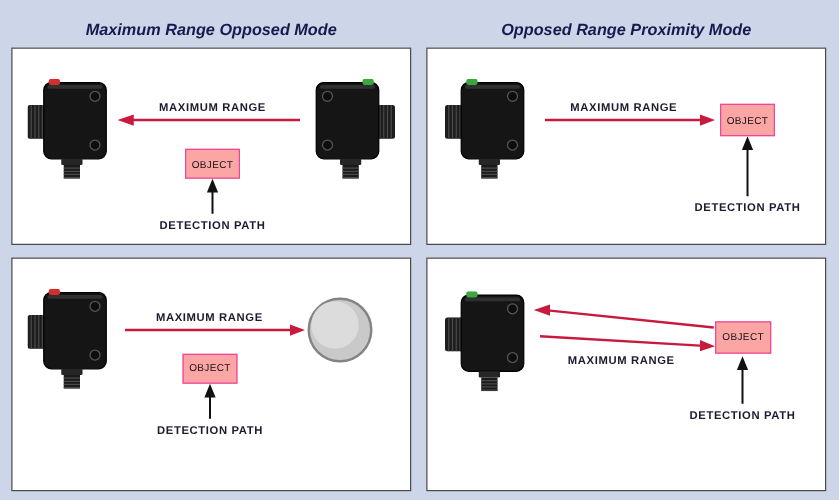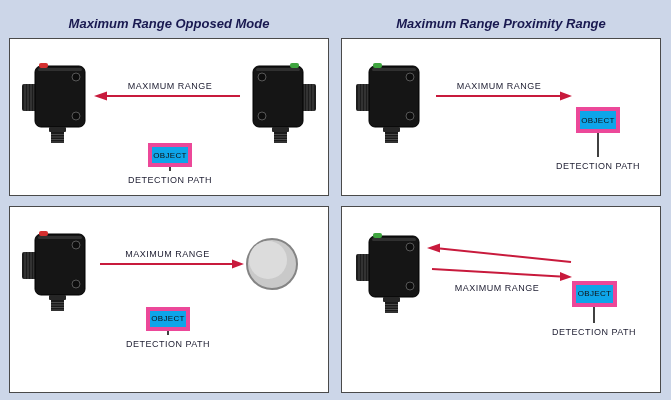--- a/index.html
+++ b/index.html
@@ -37,30 +37,30 @@
   .overlay { position: absolute; left: 0; top: 0; width: 100%; height: 100%; }
   .sensor { position: absolute; width: 66px; height: 80px; }
   .sensor.flip { transform: scaleX(-1); }
   .lbl {
     position: absolute;
     font-size: 9px;
     letter-spacing: 0.5px;
     color: #1c1c30;
     text-align: center;
     white-space: nowrap;
+    font-weight: bold;
   }
   .object-box {
     position: absolute;
-    background: #0ea5e9;
-    border: 4px solid #ec4899;
+    background: #fca5a5;
+    border: 1px solid #ec4899;
     display: flex; align-items: center; justify-content: center;
     font-size: 8px;
     letter-spacing: 0.3px;
     color: #111111;
-    margin-top: 24px;
   }
 </style>
 </head>
 <body>
 
 <div class="page">
 
   <div class="panel">
     <div class="panel-title">Maximum Range Opposed Mode</div>
     <div class="panel-box">
@@ -116,21 +116,21 @@
 
       <span class="lbl" style="left:90px;top:42px;width:140px">MAXIMUM RANGE</span>
       <div class="object-box" style="left:138px;top:80px;width:44px;height:24px">
         <span>OBJECT</span>
       </div>
       <span class="lbl" style="left:85px;top:136px;width:150px">DETECTION PATH</span>
     </div>
   </div>
 
   <div class="panel">
-    <div class="panel-title">Maximum Range Proximity Range</div>
+    <div class="panel-title">Opposed Range Proximity Mode</div>
     <div class="panel-box">
 
       <svg class="sensor" style="left:14px;top:24px" viewBox="0 0 66 80">
         <g>
           <rect x="0" y="21" width="15" height="27" rx="2" fill="#1d1d1d"></rect>
           <path d="M3 21v27M6 21v27M9 21v27M12 21v27" stroke="#4a4a4a" stroke-width="1"></path>
         </g>
         <g>
           <rect x="13" y="3" width="50" height="61" rx="6" fill="#151515" stroke="#000000"></rect>
           <rect x="16" y="5" width="44" height="3" rx="1.5" fill="#303030"></rect>

